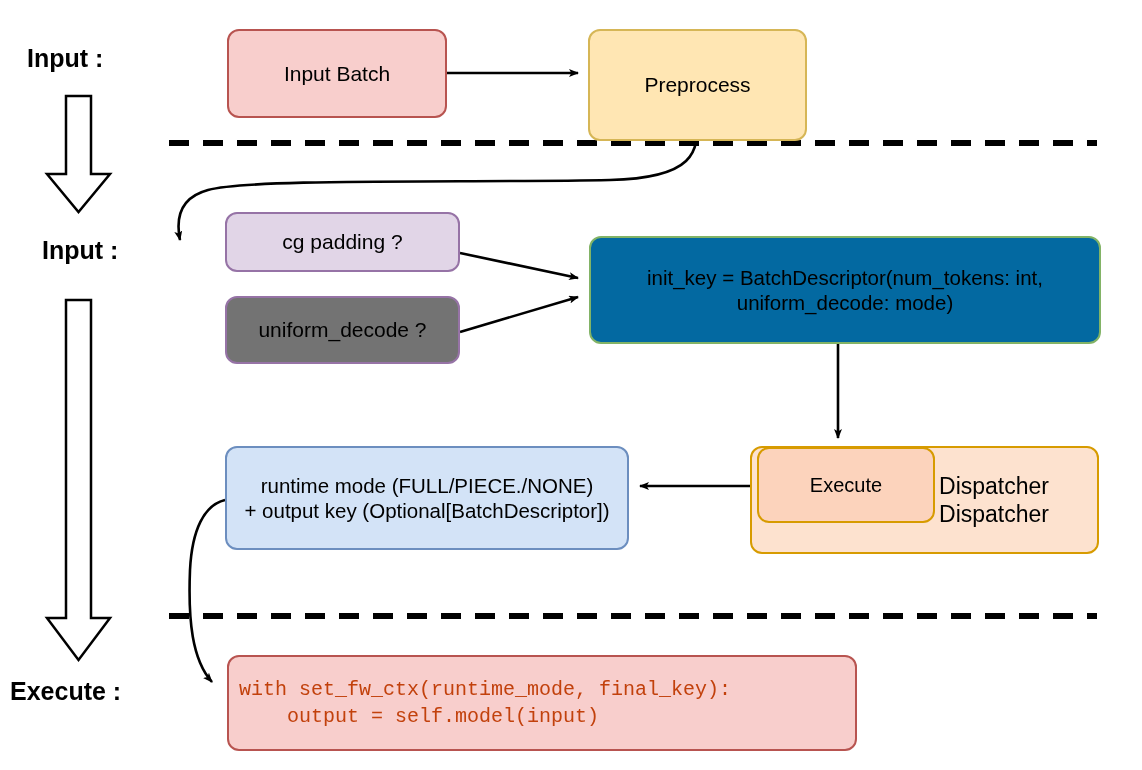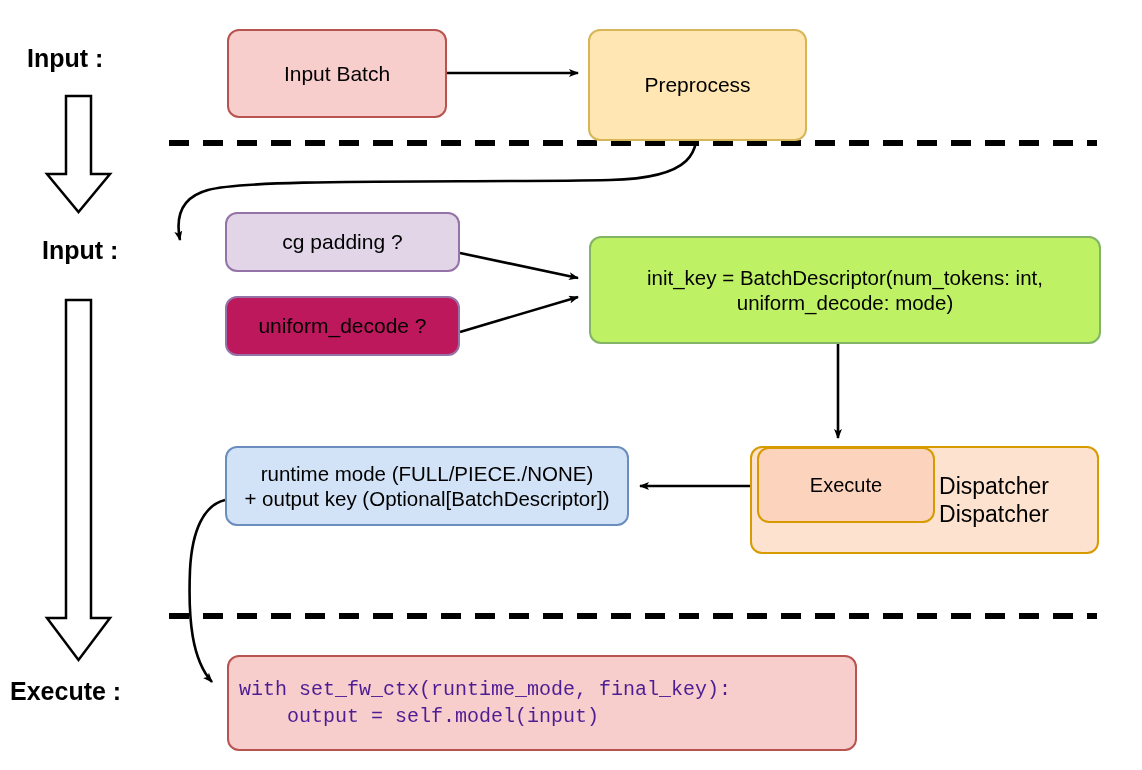--- a/index.html
+++ b/index.html
@@ -62,56 +62,56 @@
   }
   .n-preprocess {
     left: 588px; top: 29px; width: 219px; height: 112px;
     background: #ffe6b3; border-color: #d6b656;
   }
   .n-cg-padding {
     left: 225px; top: 212px; width: 235px; height: 60px;
     background: #e1d5e7; border-color: #9673a6;
   }
   .n-uniform-decode {
-    left: 225px; top: 296px; width: 235px; height: 60px;
-    background: #be185d; border-color: #9673a6;
+    left: 225px; top: 296px; width: 235px; height: 68px;
+    background: #737373; border-color: #9673a6;
   }
   .n-init-key {
     left: 589px; top: 236px; width: 512px; height: 108px;
-    background: #bef264; border-color: #82b366;
+    background: #0369a1; border-color: #82b366;
     font-size: 20.5px;
   }
   .n-cudagraph-dispatcher {
     left: 750px; top: 446px; width: 349px; height: 108px;
     background: #fde2cf; border-color: #d79b00;
     justify-content: flex-end;
     padding-right: 18px;
     font-size: 23px;
   }
   .n-cudagraph-dispatcher .node-text { width: 170px; }
   .n-dispatch {
     left: 757px; top: 447px; width: 178px; height: 76px;
     background: #fcd3bc; border-color: #d79b00;
     font-size: 20px;
     z-index: 3;
   }
   .n-runtime-mode {
-    left: 225px; top: 446px; width: 404px; height: 80px;
+    left: 225px; top: 446px; width: 404px; height: 104px;
     background: #d3e3f7; border-color: #6c8ebf;
     font-size: 20.5px;
   }
   .n-exec-code {
     left: 227px; top: 655px; width: 630px; height: 96px;
     background: #f8cecc; border-color: #b85450;
     font-family: "Liberation Mono", monospace;
     font-size: 20px;
     justify-content: flex-start;
     align-items: center;
     padding-left: 10px;
-    color: #4c1d95;
+    color: #c2410c;
     line-height: 1.35;
   }
   .n-exec-code .node-text {
     text-align: left;
     white-space: pre;
   }
 </style>
 </head>
 <body>
 

